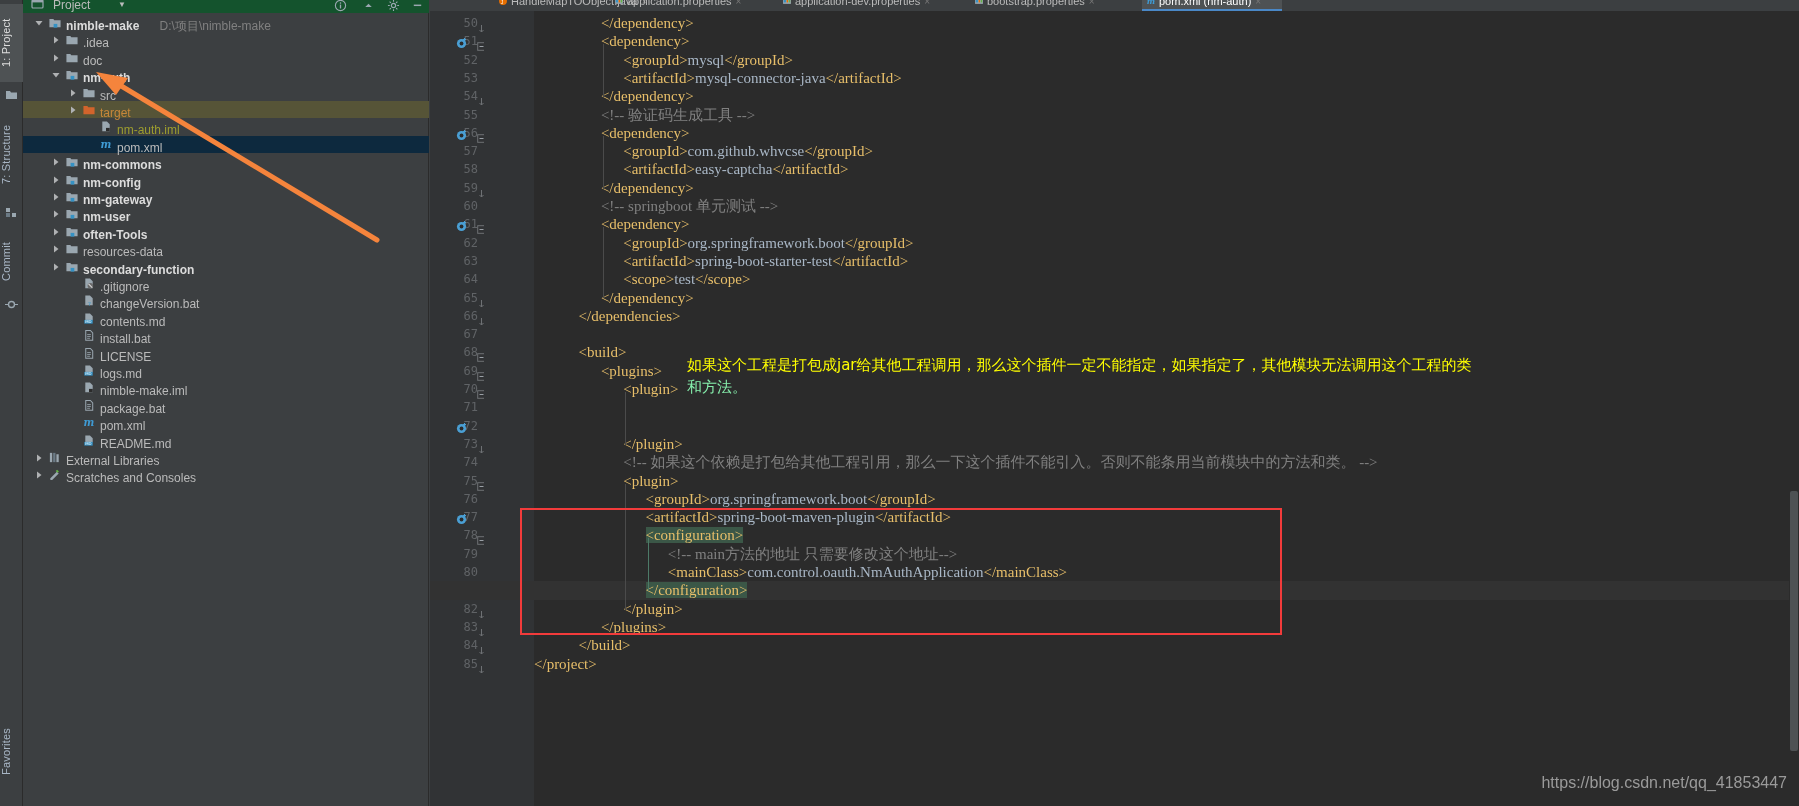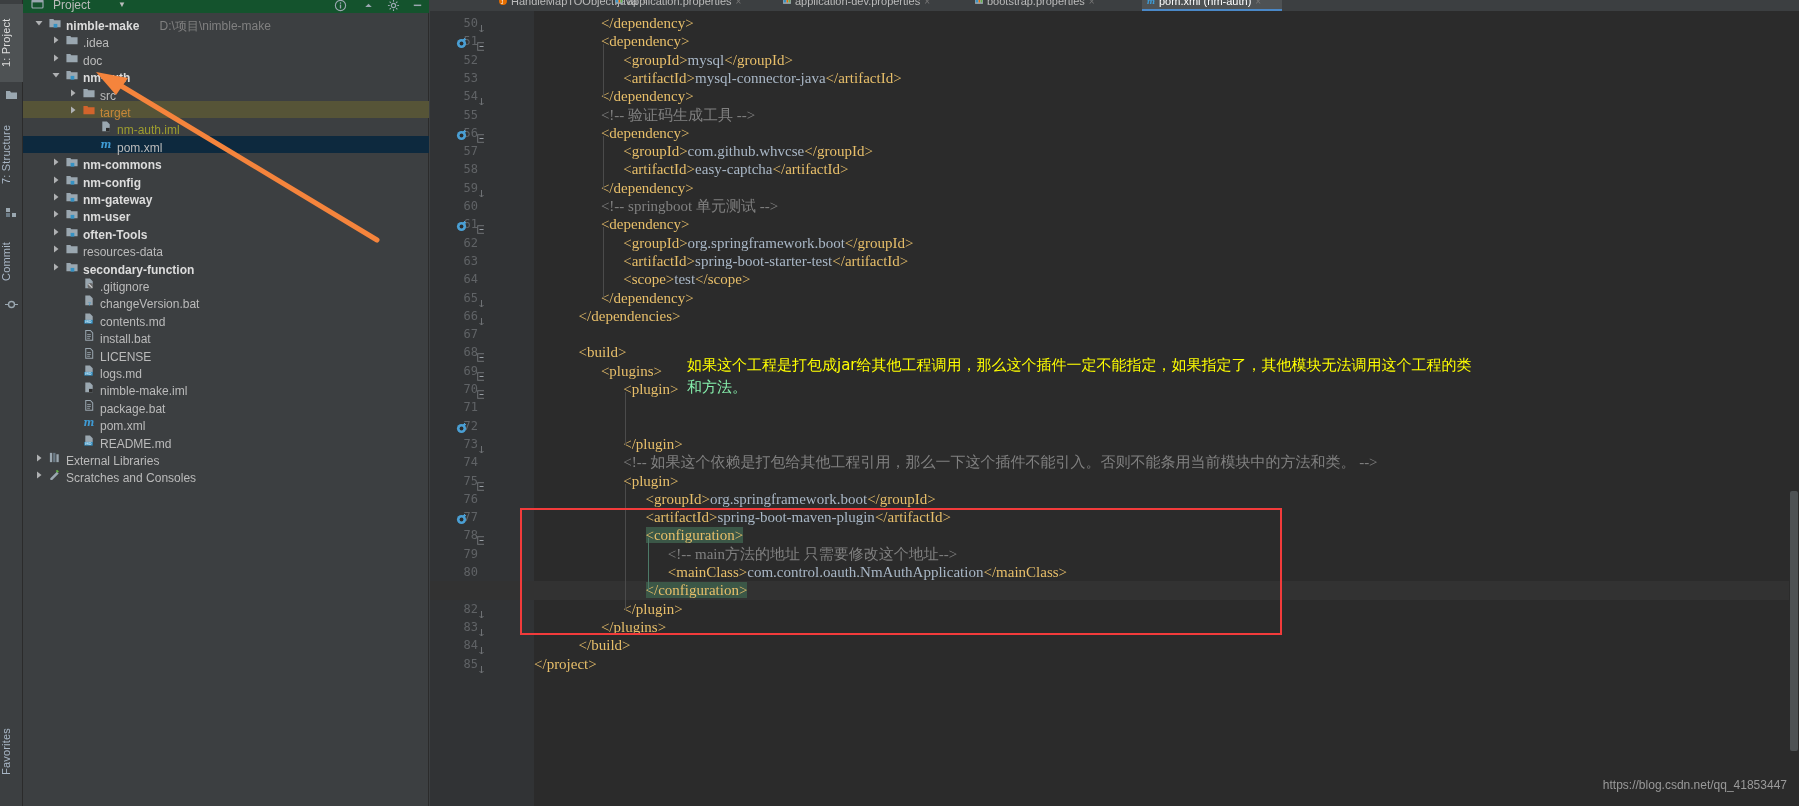--- a/index.html
+++ b/index.html
@@ -131,21 +131,21 @@
     font-family: "DejaVu Sans", sans-serif; white-space: nowrap;
     line-height: 21px;
   }
   .redbox {
     position: absolute; border: 2px solid #f23b3b; pointer-events: none;
   }
   .arrow-svg { position: absolute; left: 0; top: 0; pointer-events: none; }
 
   .watermark {
     position: absolute; right: 12px; bottom: 14px;
-    color: #9a9a9a; font-size: 12px;
+    color: #9a9a9a; font-size: 16px;
     font-family: "Liberation Sans", sans-serif;
   }
   .scroll-v {
     position: absolute; right: 0; top: 11px; width: 10px; height: 795px;
     background: #2b2b2b;
   }
   .scroll-thumb {
     position: absolute; right: 1px; width: 8px; background: #4e5254; border-radius: 2px;
   }
 </style>

